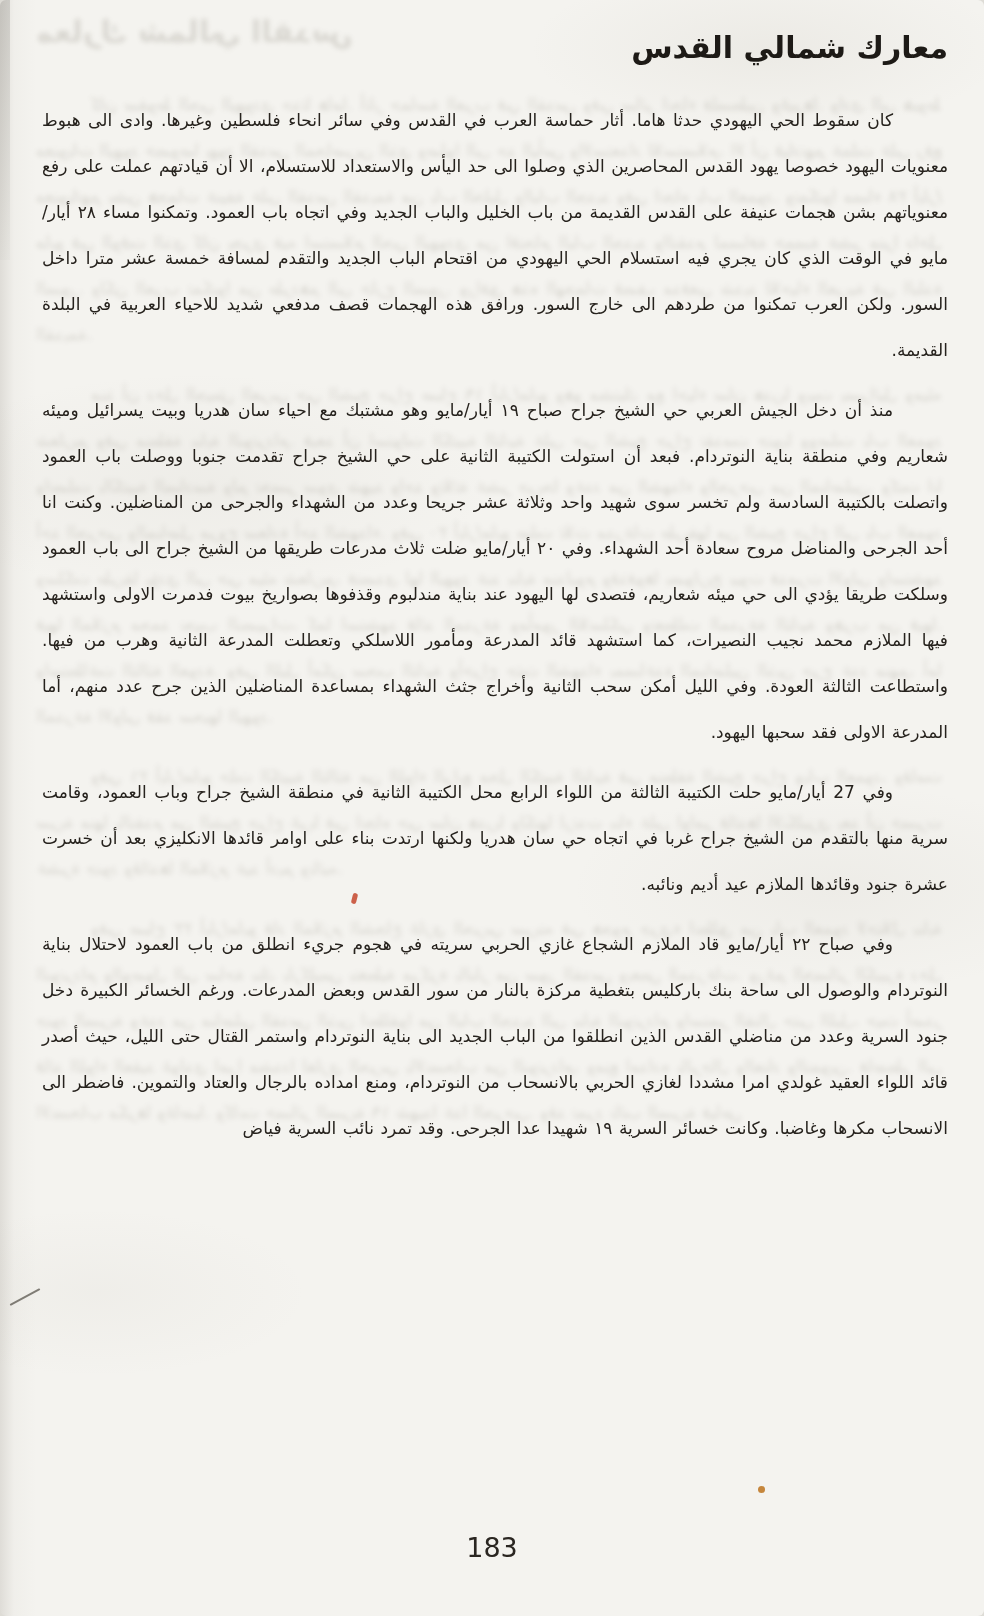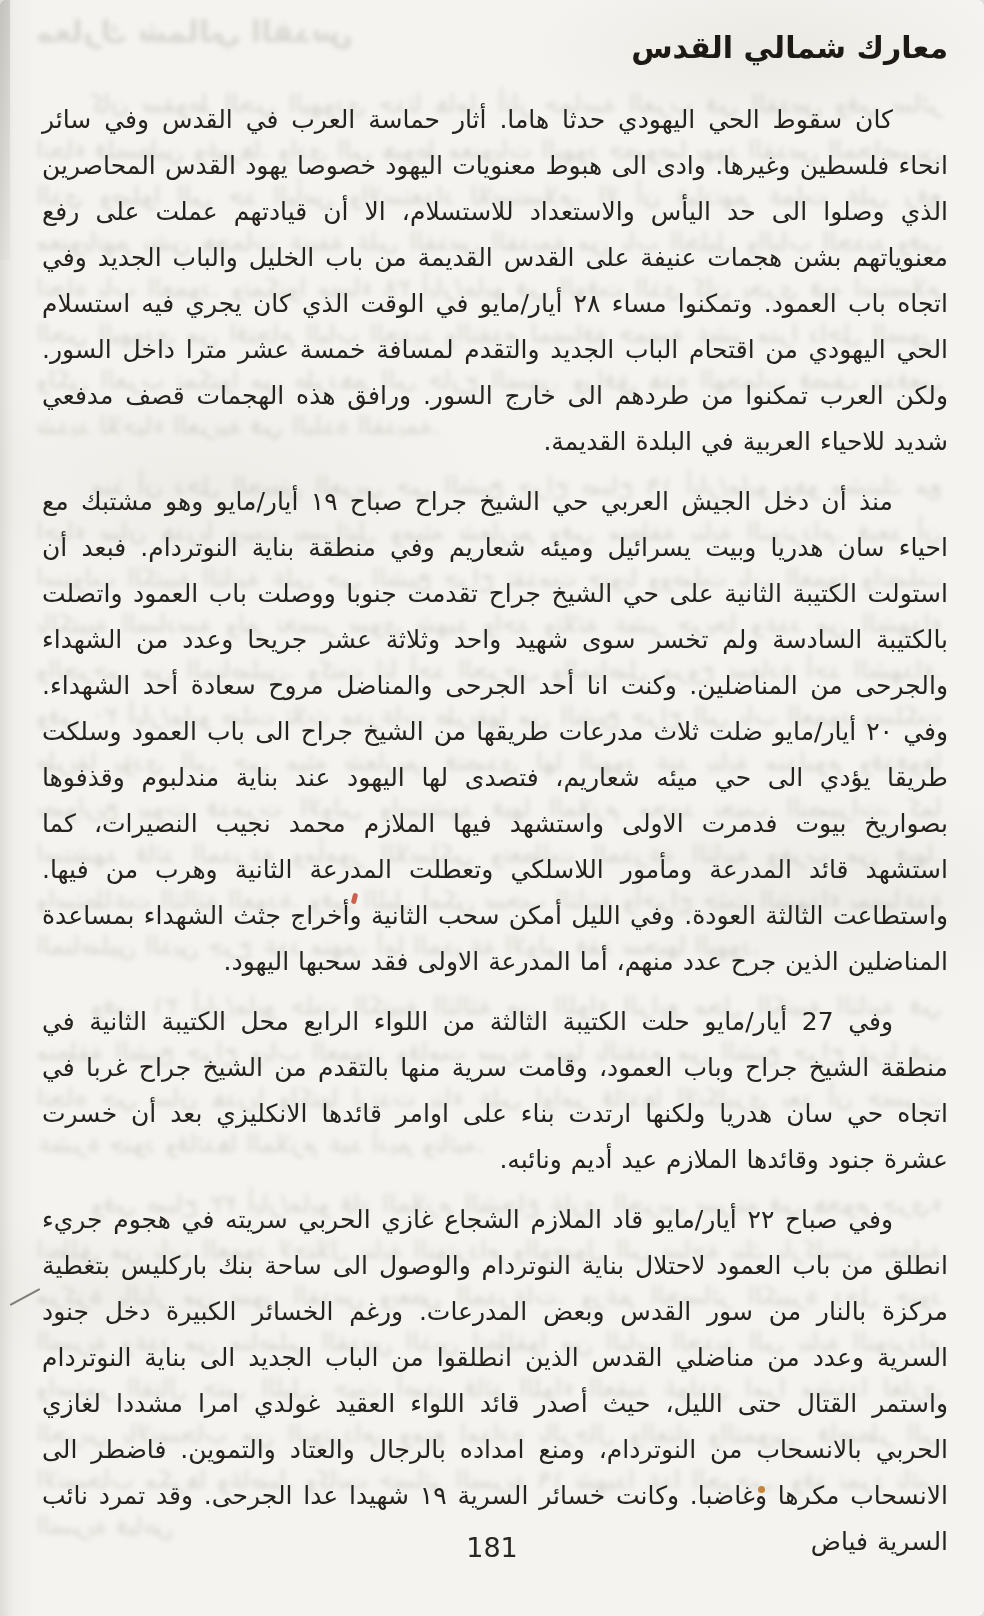--- a/index.html
+++ b/index.html
@@ -45,21 +45,21 @@
   h1.title {
     margin: 0 0 32px 0;
     font-size: 30px;
     font-weight: bold;
     text-align: right;
     color: #1d1a16;
     letter-spacing: 0;
   }
   p.para {
     margin: 0 0 14px 0;
-    font-size: 25px;
+    font-size: 17px;
     line-height: 46px;
     text-align: justify;
     text-align-last: right;
     text-indent: 55px;
     color: #26221d;
     word-spacing: 1px;
   }
   .pagenum {
     position: absolute;
     top: 1532px;
@@ -127,20 +127,20 @@
 
     <p class="para">كان سقوط الحي اليهودي حدثا هاما. أثار حماسة العرب في القدس وفي سائر انحاء فلسطين وغيرها. وادى الى هبوط معنويات اليهود خصوصا يهود القدس المحاصرين الذي وصلوا الى حد اليأس والاستعداد للاستسلام، الا أن قيادتهم عملت على رفع معنوياتهم بشن هجمات عنيفة على القدس القديمة من باب الخليل والباب الجديد وفي اتجاه باب العمود. وتمكنوا مساء ٢٨ أيار/مايو في الوقت الذي كان يجري فيه استسلام الحي اليهودي من اقتحام الباب الجديد والتقدم لمسافة خمسة عشر مترا داخل السور. ولكن العرب تمكنوا من طردهم الى خارج السور. ورافق هذه الهجمات قصف مدفعي شديد للاحياء العربية في البلدة القديمة.</p>
 
     <p class="para">منذ أن دخل الجيش العربي حي الشيخ جراح صباح ١٩ أيار/مايو وهو مشتبك مع احياء سان هدريا وبيت يسرائيل وميئه شعاريم وفي منطقة بناية النوتردام. فبعد أن استولت الكتيبة الثانية على حي الشيخ جراح تقدمت جنوبا ووصلت باب العمود واتصلت بالكتيبة السادسة ولم تخسر سوى شهيد واحد وثلاثة عشر جريحا وعدد من الشهداء والجرحى من المناضلين. وكنت انا أحد الجرحى والمناضل مروح سعادة أحد الشهداء. وفي ٢٠ أيار/مايو ضلت ثلاث مدرعات طريقها من الشيخ جراح الى باب العمود وسلكت طريقا يؤدي الى حي ميئه شعاريم، فتصدى لها اليهود عند بناية مندلبوم وقذفوها بصواريخ بيوت فدمرت الاولى واستشهد فيها الملازم محمد نجيب النصيرات، كما استشهد قائد المدرعة ومأمور اللاسلكي وتعطلت المدرعة الثانية وهرب من فيها. واستطاعت الثالثة العودة. وفي الليل أمكن سحب الثانية وأخراج جثث الشهداء بمساعدة المناضلين الذين جرح عدد منهم، أما المدرعة الاولى فقد سحبها اليهود.</p>
 
     <p class="para">وفي 27 أيار/مايو حلت الكتيبة الثالثة من اللواء الرابع محل الكتيبة الثانية في منطقة الشيخ جراح وباب العمود، وقامت سرية منها بالتقدم من الشيخ جراح غربا في اتجاه حي سان هدريا ولكنها ارتدت بناء على اوامر قائدها الانكليزي بعد أن خسرت عشرة جنود وقائدها الملازم عيد أديم ونائبه.</p>
 
     <p class="para">وفي صباح ٢٢ أيار/مايو قاد الملازم الشجاع غازي الحربي سريته في هجوم جريء انطلق من باب العمود لاحتلال بناية النوتردام والوصول الى ساحة بنك باركليس بتغطية مركزة بالنار من سور القدس وبعض المدرعات. ورغم الخسائر الكبيرة دخل جنود السرية وعدد من مناضلي القدس الذين انطلقوا من الباب الجديد الى بناية النوتردام واستمر القتال حتى الليل، حيث أصدر قائد اللواء العقيد غولدي امرا مشددا لغازي الحربي بالانسحاب من النوتردام، ومنع امداده بالرجال والعتاد والتموين. فاضطر الى الانسحاب مكرها وغاضبا. وكانت خسائر السرية ١٩ شهيدا عدا الجرحى. وقد تمرد نائب السرية فياض</p>
   </div>
 
-  <div class="pagenum">181</div>
+  <div class="pagenum">183</div>
 
   <div class="speck-red"></div>
   <div class="speck-orange"></div>
   <div class="pen-slash"></div>
   <div class="edge-shadow-top-left"></div>
 
 </div>
 
 </body></html>

